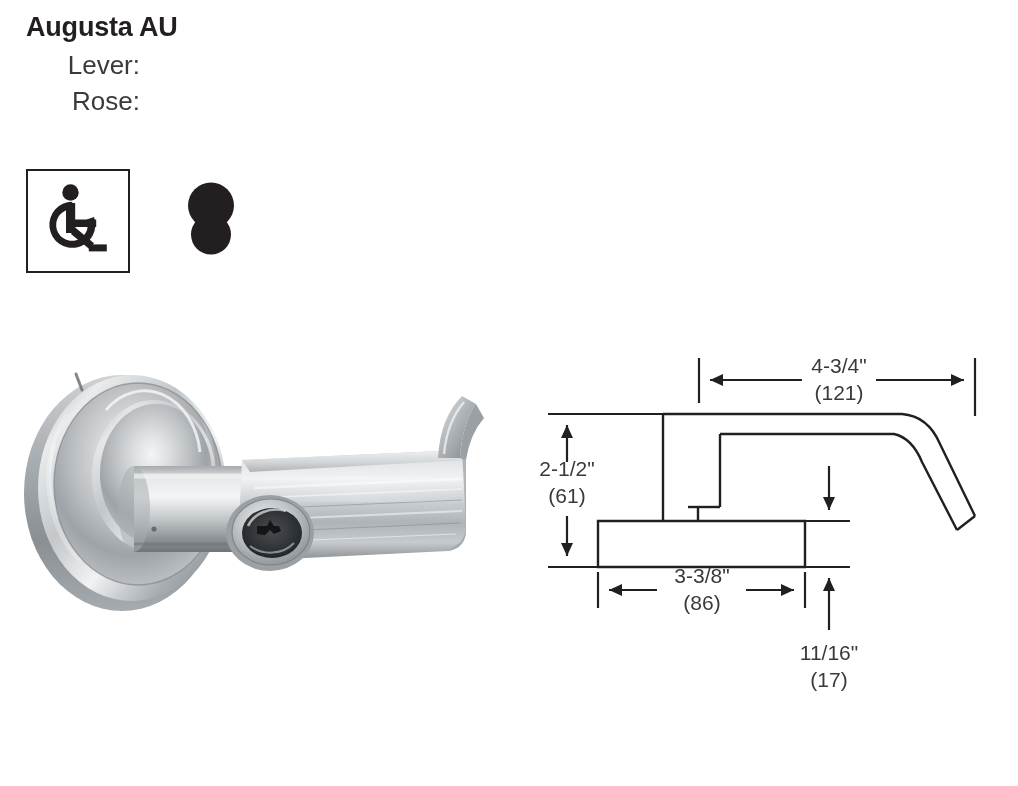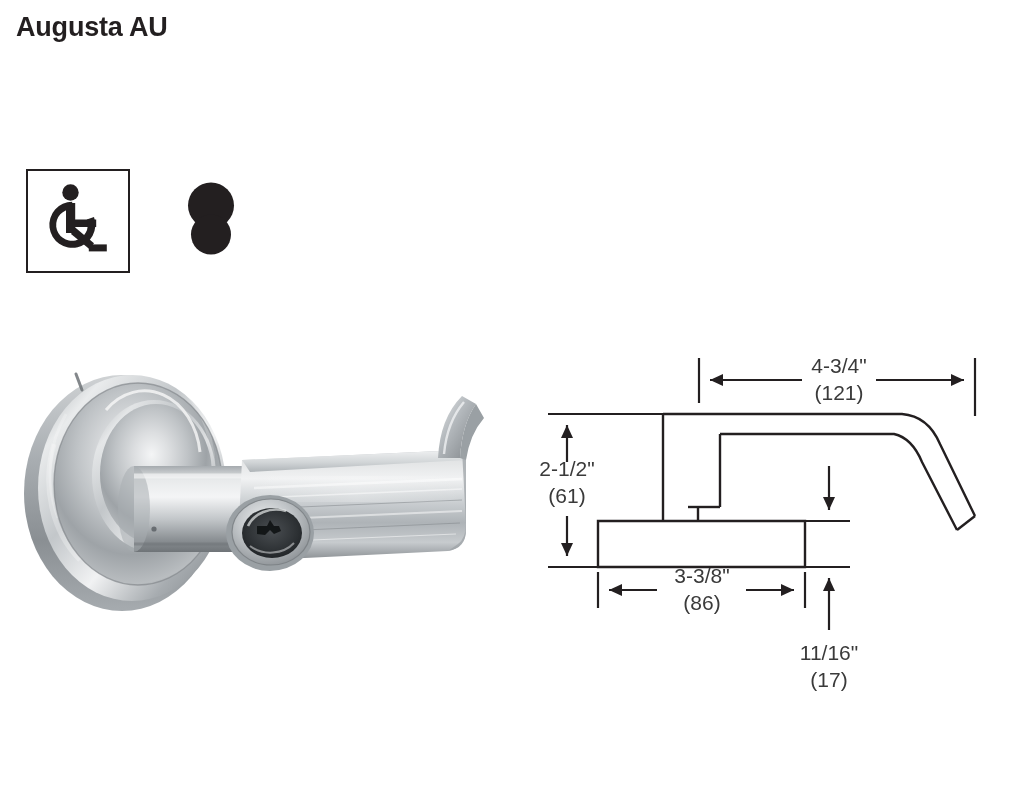--- a/index.html
+++ b/index.html
@@ -12,21 +12,21 @@
     height: 786px;
     position: relative;
     overflow: hidden;
     font-family: "Liberation Sans", sans-serif;
     color: #231f20;
   }
 
   
   #header-block {
     position: absolute;
-    left: 16px;
+    left: 26px;
     top: 12px;
     text-align: right;
   }
   #product-title {
     font-size: 27px;
     font-weight: bold;
     letter-spacing: -0.2px;
     color: #231f20;
     line-height: 1.18;
     margin: 0 0 3px 0;
@@ -97,23 +97,25 @@
   }
 </style>
 </head>
 <body>
 
 <div id="header-block">
 
   <div id="product-title">Augusta AU</div>
 
   <div class="spec-row">
+    <span class="spec-label">Lever:</span>
   </div>
 
   <div class="spec-row">
+    <span class="spec-label">Rose:</span>
   </div>
 </div>
 
 <div id="icon-row">
 
   <div id="ada-icon-box">
     <span>
       <svg width="72" height="74" viewBox="0 0 72 74" aria-hidden="true">
 
         <circle cx="28.5" cy="10.5" r="8.2" fill="#231f20"></circle>

